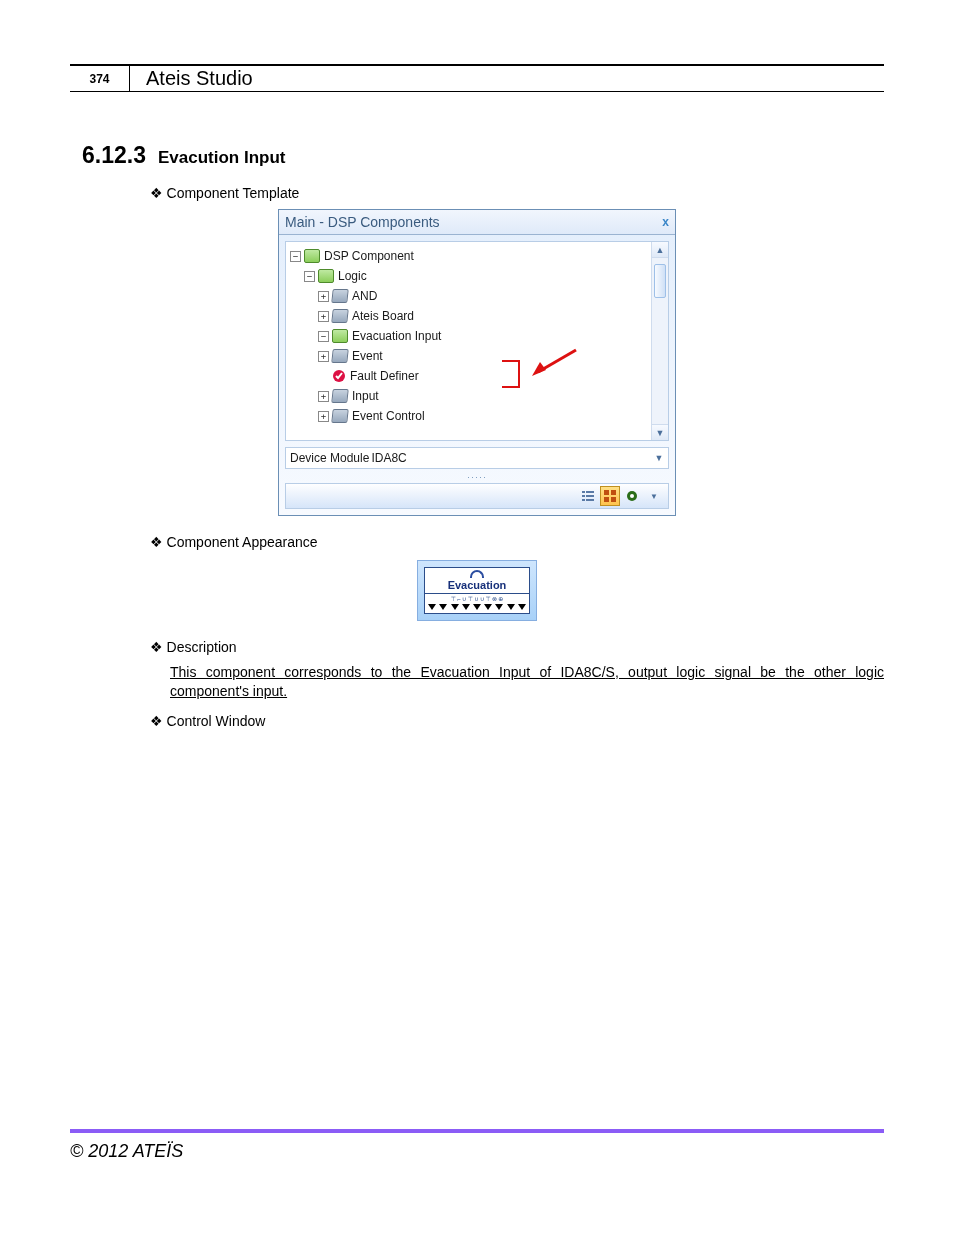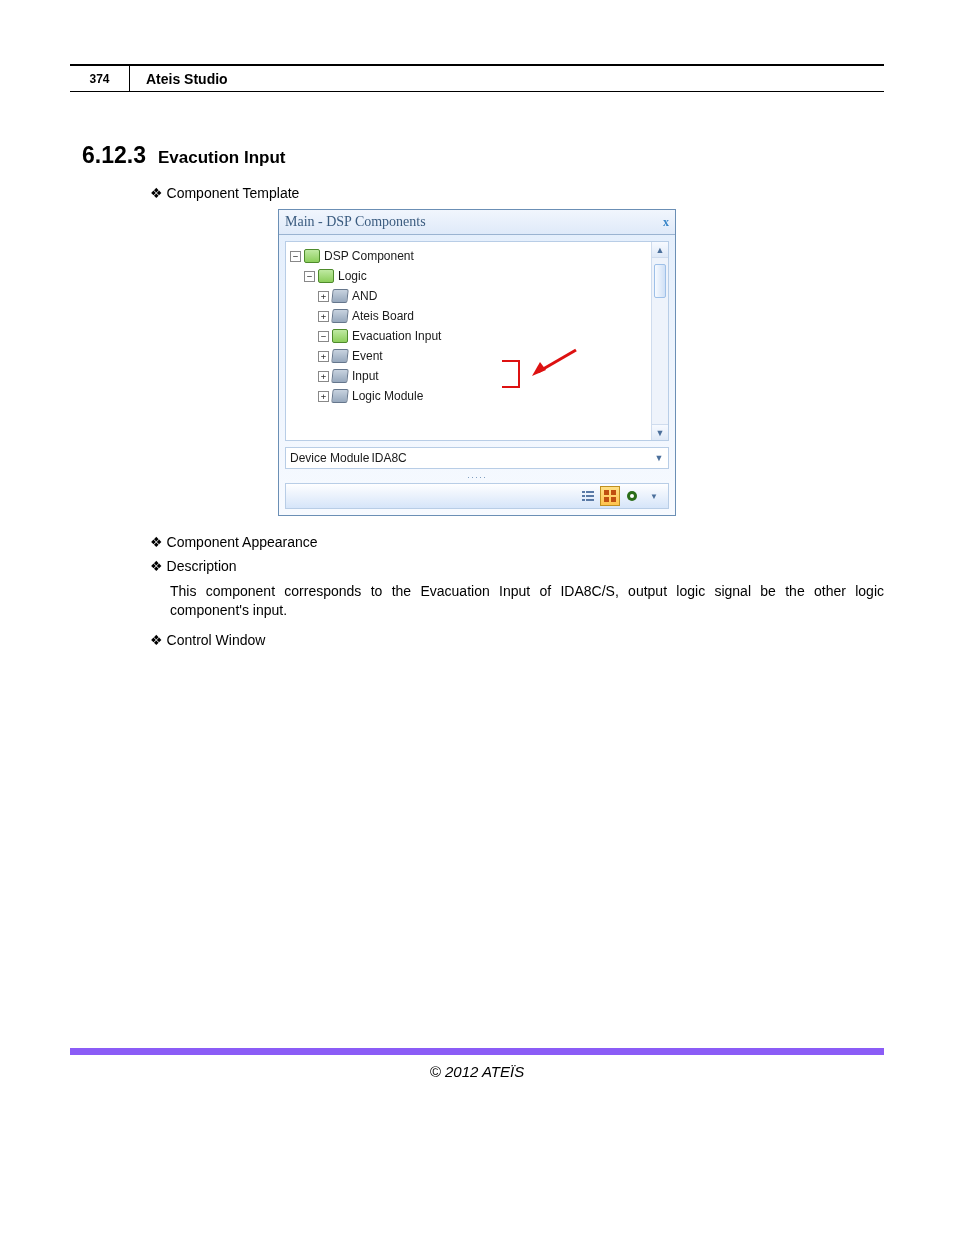--- a/index.html
+++ b/index.html
@@ -1,30 +1,30 @@
 <!DOCTYPE html>
 <html><head>
 <meta charset="utf-8">
 <style>
   * { box-sizing: border-box; }
   body { margin: 0; background: #fff; font-family: Arial, sans-serif; color: #000; width: 954px; }
   .page { padding: 64px 70px 40px 70px; }
   .header-bar { display: flex; border: 1px solid #000; border-left: 0; border-right: 0; height: 28px; margin-bottom: 50px; border-top: 2px solid #000; border-bottom: 1px solid #000; }
   .header-bar .pgnum { width: 60px; border-right: 1px solid #000; display: flex; align-items: center; justify-content: center; font-weight: bold; font-size: 12px; }
-  .header-bar .doctitle { padding-left: 16px; display: flex; align-items: center; font-weight: bold; font-size: 14px; }
+  .header-bar .doctitle { padding-left: 16px; display: flex; align-items: center; font-weight: normal; font-size: 20px; }
 
   .sec-head { display: flex; align-items: baseline; margin-bottom: 16px; }
   .sec-head .num { font-weight: bold; font-size: 23px; margin-right: 12px; margin-left: 12px; }
   .sec-head .title { font-weight: bold; font-size: 17px; }
 
   .bullet-row { display: flex; align-items: center; font-size: 14px; margin-left: 80px; margin-top: 8px; margin-bottom: 8px; }
   .bullet-row .diamond { margin-right: 4px; font-size: 14px; }
 
   .panel { width: 398px; margin: 8px auto 18px auto; border: 1px solid #6b8fb5; background: linear-gradient(to bottom, #e3eefc, #f7faff); font-size: 13px; color: #1a1a1a; }
-  .panel-title { background: linear-gradient(to bottom, #f1f6fd, #dfeaf9); border-bottom: 1px solid #9ab3d1; padding: 4px 6px; display: flex; justify-content: space-between; align-items: center; color: #3a5b7f; font-family: Liberation Serif, serif; font-size: 14px; }
+  .panel-title { background: linear-gradient(to bottom, #f1f6fd, #dfeaf9); border-bottom: 1px solid #9ab3d1; padding: 4px 6px; display: flex; justify-content: space-between; align-items: center; color: #3a5b7f; font-family: Liberation Sans, sans-serif; font-size: 14px; }
   .panel-title .x { color: #3a86c8; font-weight: bold; font-size: 12px; cursor: pointer; }
 
   .tree-area { background: #fff; border: 1px solid #b8cde6; margin: 6px; height: 200px; position: relative; overflow: hidden; }
   .tree { padding: 4px 4px; font-family: Tahoma, Arial, sans-serif; font-size: 12px; line-height: 20px; }
   .tree-row { display: flex; align-items: center; height: 20px; white-space: nowrap; }
   .exp { width: 11px; height: 11px; border: 1px solid #888; display: inline-flex; align-items: center; justify-content: center; font-size: 9px; line-height: 0; margin-right: 3px; background: #fff; color: #333; font-family: monospace; }
   .exp.blank { border: 0; background: transparent; }
   .folder { width: 16px; height: 14px; background: linear-gradient(to bottom, #f9e29b, #e7b73c); border: 1px solid #9c7a1c; border-radius: 2px; margin-right: 4px; position: relative; }
   .folder.open { background: linear-gradient(to bottom, #bfe9a2, #8cce5b); border-color: #4e8b2c; }
   .folder-3d { width: 16px; height: 14px; background: linear-gradient(to bottom, #c7d2df, #97a8bd); border: 1px solid #65768c; border-radius: 2px; margin-right: 4px; transform: skewX(-6deg); }
@@ -52,23 +52,23 @@
   .red-bracket { position: absolute; left: 216px; top: 118px; width: 18px; height: 28px; border: 2px solid #d11; border-left: 0; pointer-events: none; }
 
   .comp-box { width: 120px; margin: 10px auto 18px auto; background: linear-gradient(to bottom,#cfe6fd,#a8d1f8); border: 1px solid #86aee0; padding: 6px; }
   .comp-box .inner { background: #fff; border: 1px solid #2b4d8a; display: flex; flex-direction: column; align-items: center; padding: 2px 0 0 0; }
   .comp-box .hdr { width: 100%; text-align: center; font-size: 11px; font-weight: bold; color: #17307a; padding-bottom: 2px; }
   .comp-box .ring { width: 14px; height: 8px; border: 2px solid #2b4da0; border-bottom: 0; border-radius: 10px 10px 0 0; margin-bottom: 1px; }
   .comp-box .ports { width: 100%; border-top: 1px solid #2b4d8a; font-size: 6px; color: #2b4d8a; letter-spacing: -0.2px; text-align: center; padding: 1px 0; }
   .comp-box .tris { width: 100%; display: flex; justify-content: space-evenly; padding: 1px 0 3px 0; }
   .tri { width: 0; height: 0; border-left: 4px solid transparent; border-right: 4px solid transparent; border-top: 6px solid #000; }
 
-  .desc-para { margin: 6px 0 12px 100px; max-width: 740px; font-size: 14px; text-align: justify; line-height: 1.35; }
-
-  .footer { border-top: 7px solid #8b5cf6; margin-top: 400px; padding-top: 8px; text-align: center; font-style: italic; font-size: 15px; }
+  .desc-para { margin: 6px 0 12px 100px; max-width: 740px; font-size: 14px; text-align: justify; line-height: 1.35; text-decoration: underline; }
+
+  .footer { border-top: 4px solid #8b5cf6; margin-top: 400px; padding-top: 8px; text-align: left; font-style: italic; font-size: 18px; }
 </style>
 </head>
 <body>
 
 <div class="page">
 
   <div class="header-bar">
     <div class="pgnum">374</div>
     <div class="doctitle">Ateis Studio</div>
   </div>
@@ -120,29 +120,40 @@
           <span>Evacuation Input</span>
         </div>
         <div class="tree-row">
           <span class="indent i2"></span>
           <span class="exp">+</span>
           <span class="folder-3d"></span>
           <span>Event</span>
         </div>
         <div class="tree-row">
           <span class="indent i2"></span>
+          <span class="exp blank"></span>
+          <span class="leaf-icon">
+            <svg width="14" height="14">
+                <circle cx="7" cy="7" r="6" fill="#d14"></circle>
+                <path d="M4 7 L6 9 L10 4" stroke="#fff" stroke-width="2" fill="none"></path>
+              </svg>
+          </span>
+          <span>Fault Definer</span>
+        </div>
+        <div class="tree-row">
+          <span class="indent i2"></span>
           <span class="exp">+</span>
           <span class="folder-3d"></span>
           <span>Input</span>
         </div>
         <div class="tree-row">
           <span class="indent i2"></span>
           <span class="exp">+</span>
           <span class="folder-3d"></span>
-          <span>Logic Module</span>
+          <span>Event Control</span>
         </div>
       </div>
       <div class="scroll-vert">
         <div class="arrow">▲</div>
         <div class="thumb"></div>
         <div class="arrow bot">▼</div>
       </div>
 
       <div class="red-bracket"></div>
       <svg class="red-arrow" width="50" height="30">
@@ -183,20 +194,38 @@
       </div>
       <div class="tb-btn" style="font-size:8px;color:#4b6f9b;">▼</div>
     </div>
   </div>
 
   <div class="bullet-row">
     <span class="diamond">❖</span>
     <span>Component Appearance</span>
   </div>
 
+  <div class="comp-box">
+    <div class="inner">
+      <div class="ring"></div>
+      <div class="hdr">Evacuation</div>
+      <div class="ports">⊤ ⌐ ∪ ⊤ ∪ ∪ ⊤ ⊗ ⊕</div>
+      <div class="tris">
+        <div class="tri"></div>
+          <div class="tri"></div>
+          <div class="tri"></div>
+          <div class="tri"></div>
+          <div class="tri"></div>
+          <div class="tri"></div>
+          <div class="tri"></div>
+          <div class="tri"></div>
+          <div class="tri"></div>
+      </div>
+    </div>
+  </div>
 
   <div class="bullet-row">
     <span class="diamond">❖</span>
     <span>Description</span>
   </div>
 
   <p class="desc-para">This component corresponds to the Evacuation Input of IDA8C/S, output logic signal be the other logic component's input.</p>
 
   <div class="bullet-row">
     <span class="diamond">❖</span>

